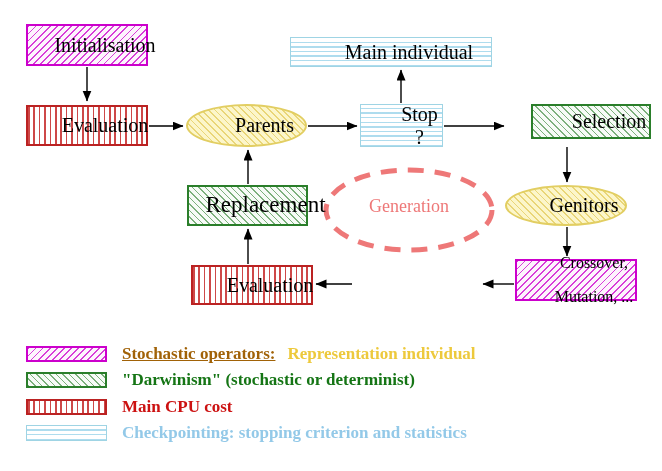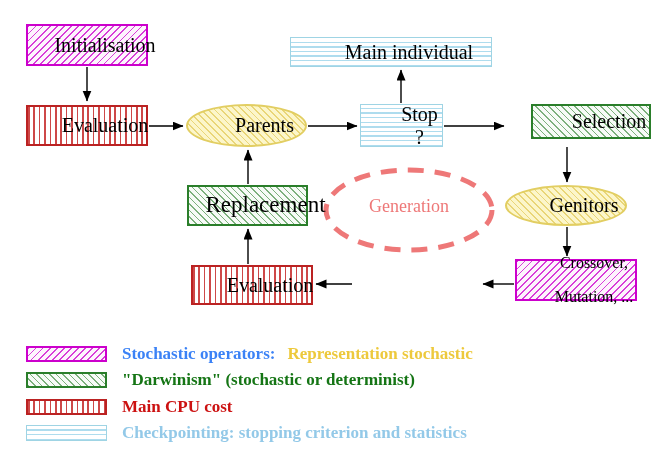--- a/index.html
+++ b/index.html
@@ -38,21 +38,21 @@
   #node-generation-label{
     position:absolute;left:329px;top:196px;width:160px;text-align:center;
     color:#ee7878;font-size:18px;
   }
   .legend-row{
     position:absolute;left:26px;display:flex;align-items:center;height:18px;
   }
   .swatch{width:81px;height:16px;display:inline-block;box-sizing:border-box;}
   .legend-text{font-size:17px;font-weight:bold;margin-left:15px;white-space:nowrap;}
   .legend-text.second{margin-left:12px;}
-  .c-magenta{color:#3b82f6;}
+  .c-magenta{color:#a16207;text-decoration:underline;}
   .c-yellow{color:#edc93c;}
   .c-green{color:#157515;}
   .c-red{color:#cc1111;}
   .c-cyan{color:#93c9e8;}
 </style>
 </head>
 <body>
 
 <div id="canvas">
 
@@ -98,21 +98,21 @@
   </div>
 
 
   <div class="node stripe-red fs20" style="left:191px;top:265px;width:122px;height:40px;">Evaluation</div>
 
   <div id="node-generation-label">Generation</div>
 
   <div class="legend-row" style="top:345px;">
     <span class="swatch hatch-magenta"></span>
     <span class="legend-text c-magenta">Stochastic operators:</span>
-    <span class="legend-text c-yellow second">Representation stochastic</span>
+    <span class="legend-text c-yellow second">Representation individual</span>
   </div>
 
   <div class="legend-row" style="top:371px;">
     <span class="swatch hatch-green"></span>
     <span class="legend-text c-green">"Darwinism" (stochastic or determinist)</span>
   </div>
 
   <div class="legend-row" style="top:398px;">
     <span class="swatch stripe-red"></span>
     <span class="legend-text c-red">Main CPU cost</span>

